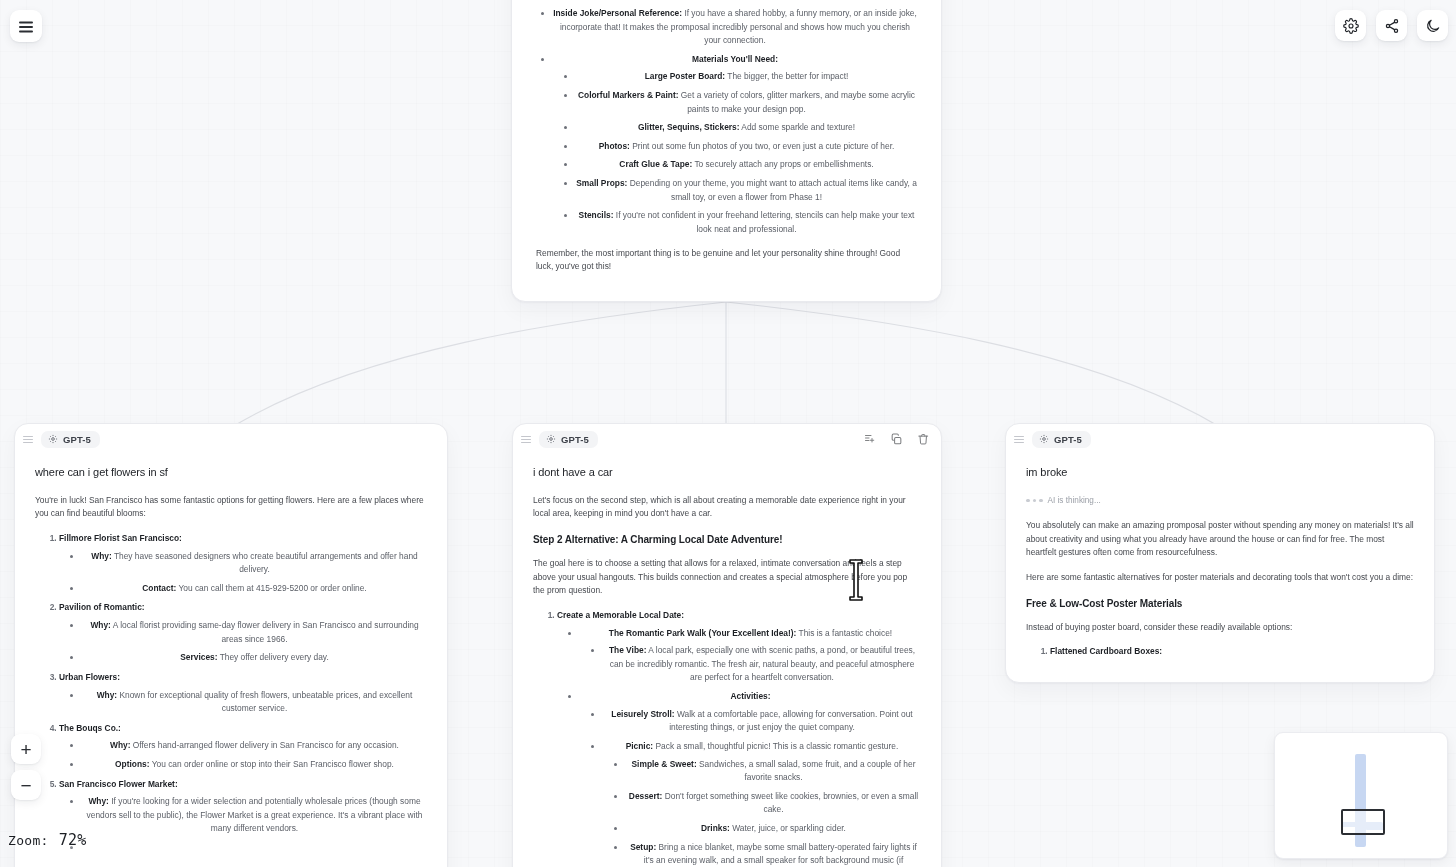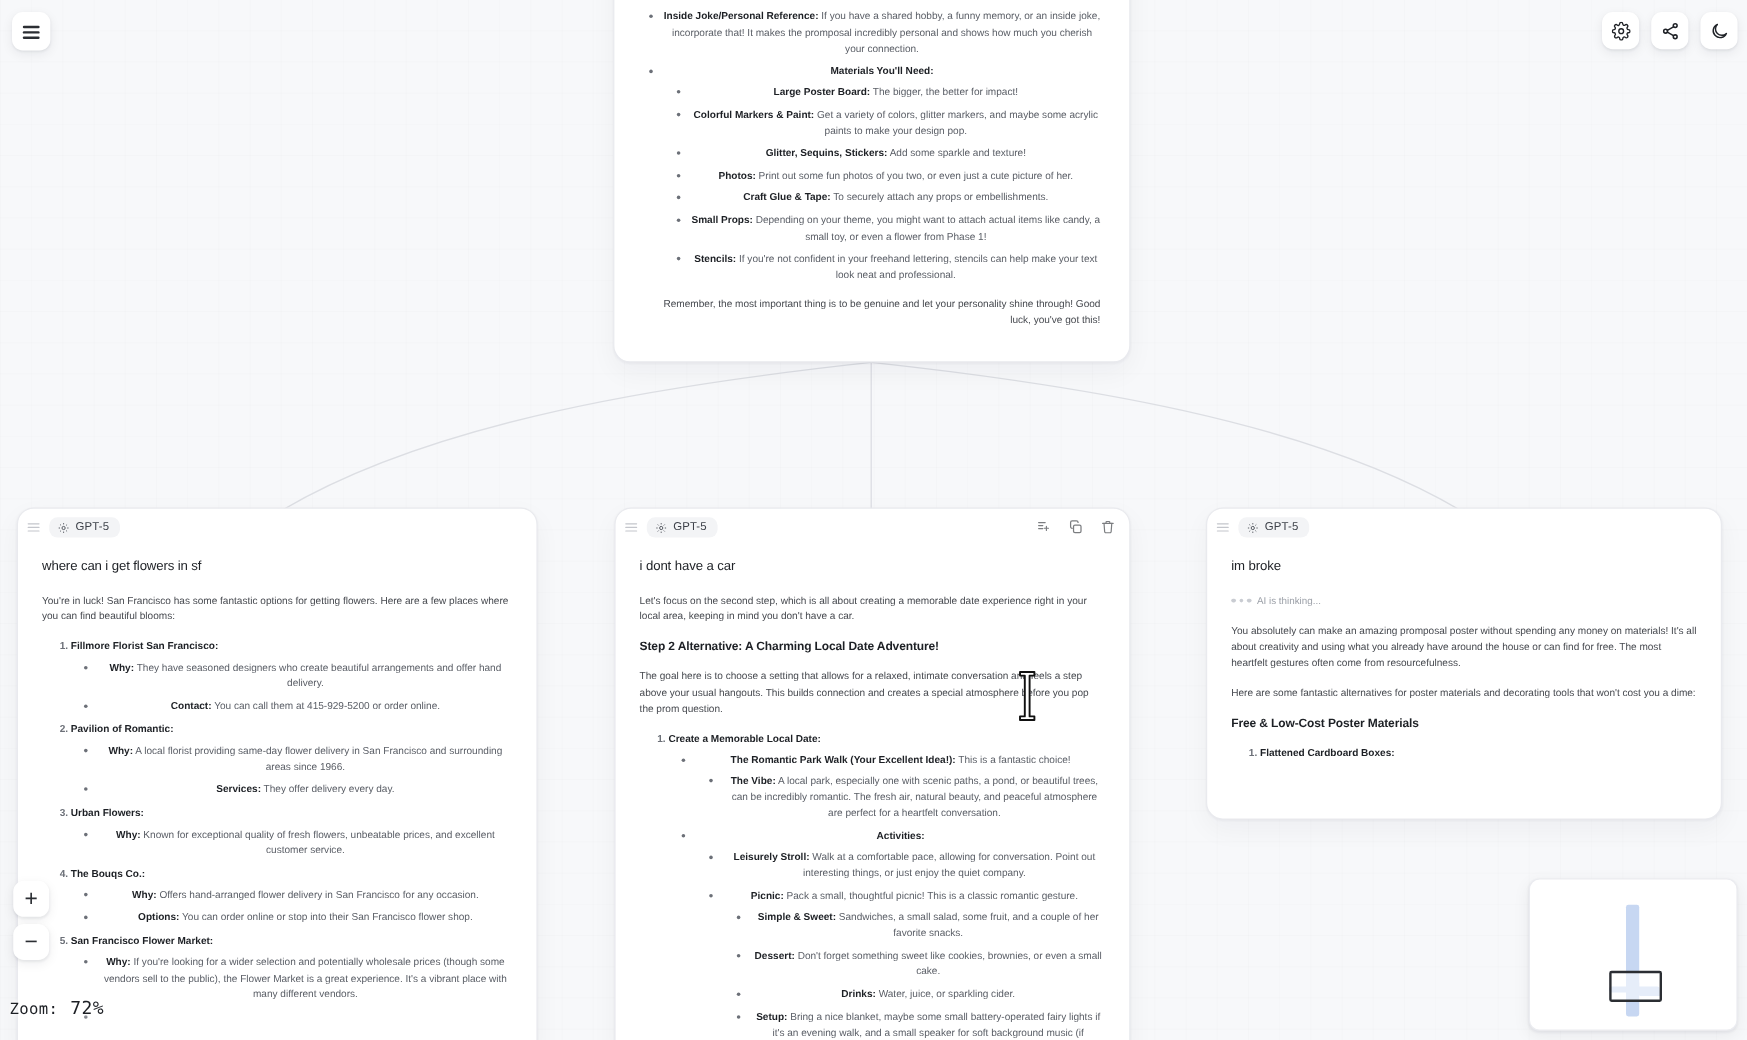--- a/index.html
+++ b/index.html
@@ -41,27 +41,27 @@
     display: flex; flex-direction: column; gap: 1.5px;
     width: 10px; padding-top: 1px;
     cursor: grab;
   }
   .grip i { display: block; height: 1.6px; background: #c4c6cc; border-radius: 1px; }
   .grip i:nth-child(1) { width: 10px; }
   .grip i:nth-child(2) { width: 10px; }
   .grip i:nth-child(3) { width: 10px; }
 
   .model-badge {
-    display: inline-flex; align-items: flex-end; gap: 5px;
+    display: inline-flex; align-items: center; gap: 5px;
     background: #f3f4f6;
     border-radius: 7px;
     padding: 3px 9px 3px 7px;
     font-size: 9.5px;
     color: #3d4149;
-    font-weight: 400;
+    font-weight: 700;
     letter-spacing: .1px;
   }
   .model-badge svg { display: block; }
 
   .head-actions { margin-left: auto; display: flex; align-items: center; gap: 14px; }
   .head-actions .act { display: flex; cursor: pointer; opacity: .62; }
   .head-actions .act svg { display: block; }
 
   .card-body {
     padding: 6px 20px 16px 20px;
@@ -188,21 +188,21 @@
             <li><b>Large Poster Board:</b><span> The bigger, the better for impact!</span></li>
             <li><b>Colorful Markers &amp; Paint:</b><span> Get a variety of colors, glitter markers, and maybe some acrylic paints to make your design pop.</span></li>
             <li><b>Glitter, Sequins, Stickers:</b><span> Add some sparkle and texture!</span></li>
             <li><b>Photos:</b><span> Print out some fun photos of you two, or even just a cute picture of her.</span></li>
             <li><b>Craft Glue &amp; Tape:</b><span> To securely attach any props or embellishments.</span></li>
             <li><b>Small Props:</b><span> Depending on your theme, you might want to attach actual items like candy, a small toy, or even a flower from Phase 1!</span></li>
             <li><b>Stencils:</b><span> If you're not confident in your freehand lettering, stencils can help make your text look neat and professional.</span></li>
           </ul>
         </li>
       </ul>
-      <p style="margin-top:10px;text-align:right;">Remember, the most important thing is to be genuine and let your personality shine through! Good luck, you've got this!</p>
+      <p style="margin-top:10px;">Remember, the most important thing is to be genuine and let your personality shine through! Good luck, you've got this!</p>
     </div>
   </div>
 
   <div class="card" id="node-left" style="left:14px; top:423px; width:434px; height:460px;">
     <div class="card-head">
       <span class="grip">
           <i></i>
           <i></i>
           <i></i>
         </span>
@@ -348,20 +348,21 @@
         <span class="dots">
             <span></span>
             <span></span>
             <span></span>
           </span>
         <span>AI is thinking...</span>
       </div>
       <p>You absolutely can make an amazing promposal poster without spending any money on materials! It's all about creativity and using what you already have around the house or can find for free. The most heartfelt gestures often come from resourcefulness.</p>
       <p>Here are some fantastic alternatives for poster materials and decorating tools that won't cost you a dime:</p>
       <h3>Free &amp; Low-Cost Poster Materials</h3>
+      <p>Instead of buying poster board, consider these readily available options:</p>
       <ol class="lvl1">
         <li><span class="litxt">Flattened Cardboard Boxes:</span></li>
       </ol>
     </div>
   </div>
 
   <div class="fab" id="menu-btn">
     <span style="position:relative;width:14px;height:12px;display:block;">
       <i style="top:50%"></i>
         <i style="top:50%"></i>

